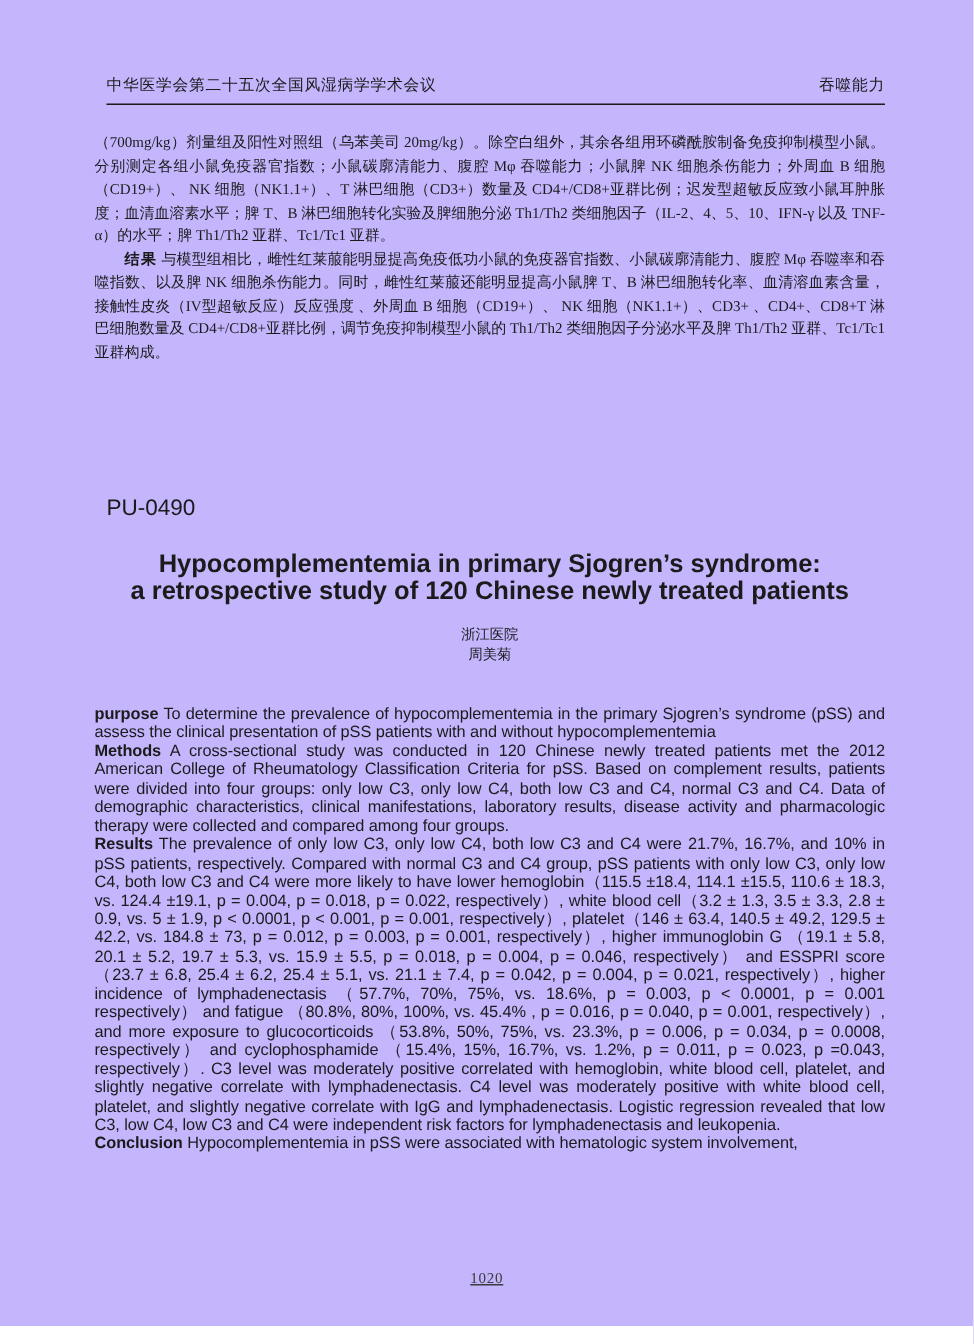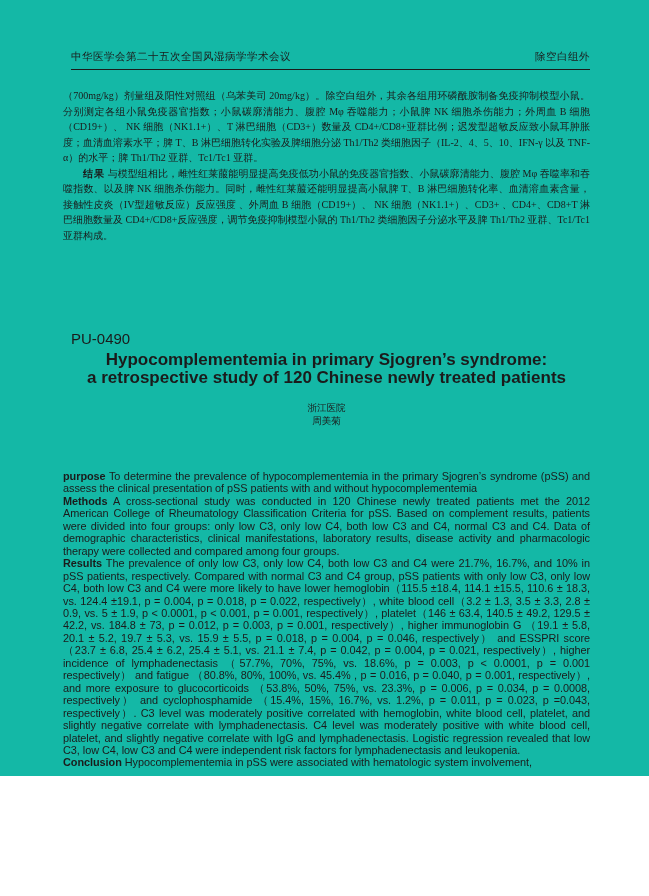--- a/index.html
+++ b/index.html
@@ -1,20 +1,20 @@
 <!DOCTYPE html>
 <html><head>
 <meta charset="utf-8">
 <style>
   html, body { margin: 0; padding: 0; background: #ffffff; }
   .page {
     position: relative;
     width: 649px;
-    height: 776px;
-    background: #14b8a6;
+    height: 884px;
+    background: #c4b5fd;
     color: #1b1b1b;
     overflow: hidden;
     font-family: "Liberation Serif", serif;
   }
   
   .running-header {
     position: absolute;
     left: 71px;
     width: 519px;
     top: 50px;
@@ -47,21 +47,21 @@
   .paper-block {
     position: absolute;
     left: 63px;
     width: 527px;
     top: 330px;
   }
   .paper-id {
     font-family: "Liberation Sans", sans-serif;
     font-size: 15px;
     margin-left: 8px;
-    margin-bottom: 4px;
+    margin-bottom: 20px;
   }
   .paper-title {
     font-family: "Liberation Sans", sans-serif;
     font-weight: bold;
     font-size: 17px;
     line-height: 17.5px;
     text-align: center;
     margin: 0;
   }
   .authors-block {
@@ -98,26 +98,26 @@
     text-decoration: underline;
   }
 </style>
 </head>
 <body>
 
 <div class="page">
 
   <div class="running-header">
     <span>中华医学会第二十五次全国风湿病学学术会议</span>
-    <span>除空白组外</span>
+    <span>吞噬能力</span>
   </div>
 
   <div class="cn-abstract">
     <p><span>（700mg/kg）剂量组及阳性对照组（乌苯美司 20mg/kg）。除空白组外，其余各组用环磷酰胺制备免疫抑制模型小鼠。分别测定各组小鼠免疫器官指数；小鼠碳廓清能力、腹腔 Mφ 吞噬能力；小鼠脾 NK 细胞杀伤能力；外周血 B 细胞（CD19+）、 NK 细胞（NK1.1+）、T 淋巴细胞（CD3+）数量及 CD4+/CD8+亚群比例；迟发型超敏反应致小鼠耳肿胀度；血清血溶素水平；脾 T、B 淋巴细胞转化实验及脾细胞分泌 Th1/Th2 类细胞因子（IL-2、4、5、10、IFN-γ 以及 TNF-α）的水平；脾 Th1/Th2 亚群、Tc1/Tc1 亚群。</span></p>
-    <p><b class="cn-label">结果</b> <span>与模型组相比，雌性红莱菔能明显提高免疫低功小鼠的免疫器官指数、小鼠碳廓清能力、腹腔 Mφ 吞噬率和吞噬指数、以及脾 NK 细胞杀伤能力。同时，雌性红莱菔还能明显提高小鼠脾 T、B 淋巴细胞转化率、血清溶血素含量，接触性皮炎（IV型超敏反应）反应强度 、外周血 B 细胞（CD19+）、 NK 细胞（NK1.1+）、CD3+ 、CD4+、CD8+T 淋巴细胞数量及 CD4+/CD8+反应强度，调节免疫抑制模型小鼠的 Th1/Th2 类细胞因子分泌水平及脾 Th1/Th2 亚群、Tc1/Tc1 亚群构成。</span></p>
+    <p><b class="cn-label">结果</b> <span>与模型组相比，雌性红莱菔能明显提高免疫低功小鼠的免疫器官指数、小鼠碳廓清能力、腹腔 Mφ 吞噬率和吞噬指数、以及脾 NK 细胞杀伤能力。同时，雌性红莱菔还能明显提高小鼠脾 T、B 淋巴细胞转化率、血清溶血素含量，接触性皮炎（IV型超敏反应）反应强度 、外周血 B 细胞（CD19+）、 NK 细胞（NK1.1+）、CD3+ 、CD4+、CD8+T 淋巴细胞数量及 CD4+/CD8+亚群比例，调节免疫抑制模型小鼠的 Th1/Th2 类细胞因子分泌水平及脾 Th1/Th2 亚群、Tc1/Tc1 亚群构成。</span></p>
   </div>
 
   <div class="paper-block">
     <div class="paper-id">PU-0490</div>
     <h1 class="paper-title"><span>Hypocomplementemia in primary Sjogren’s syndrome:</span><br><span>a retrospective study of 120 Chinese newly treated patients</span></h1>
     <div class="authors-block">
       <div>浙江医院</div>
       <div>周美菊</div>
     </div>
   </div>

